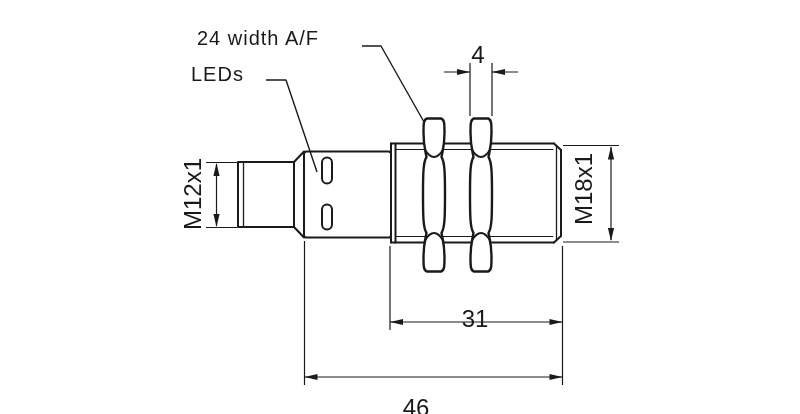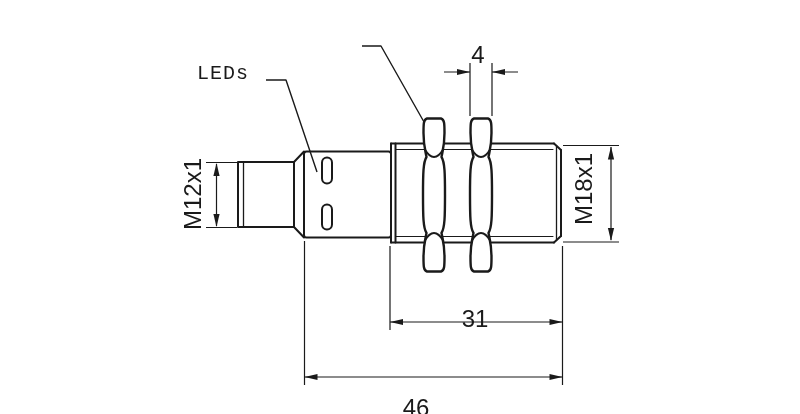--- a/index.html
+++ b/index.html
@@ -121,22 +121,23 @@
 
       <g>
         <path d="M304.5,241 V385"></path>
         <path d="M304.5,377 H562.5"></path>
         <path fill="#1a1a1a" stroke="none" d="M304.5,377 L317.5,373.9 L317.5,380.1 Z"></path>
         <path fill="#1a1a1a" stroke="none" d="M562.5,377 L549.5,373.9 L549.5,380.1 Z"></path>
       </g>
     </g>
   </svg>
 
+  <div class="lbl" style="left:197px;top:28px;">24 width A/F</div>
 
-  <div class="lbl" style="left:197px;top:64px;font-family:Liberation Mono, monospace;">LEDs</div>
+  <div class="lbl" style="left:191px;top:64px;">LEDs</div>
 
   <div class="num" style="left:458px;top:43px;width:40px;">4</div>
 
   <div class="vlabel" style="left:143px;top:182px;">M12x1</div>
 
   <div class="vlabel" style="left:534px;top:177px;">M18x1</div>
 
   <div class="num" style="left:450px;top:307px;width:50px;">31</div>
 
   <div class="num" style="left:391px;top:350px;width:50px;margin-top:46px;">46</div>

